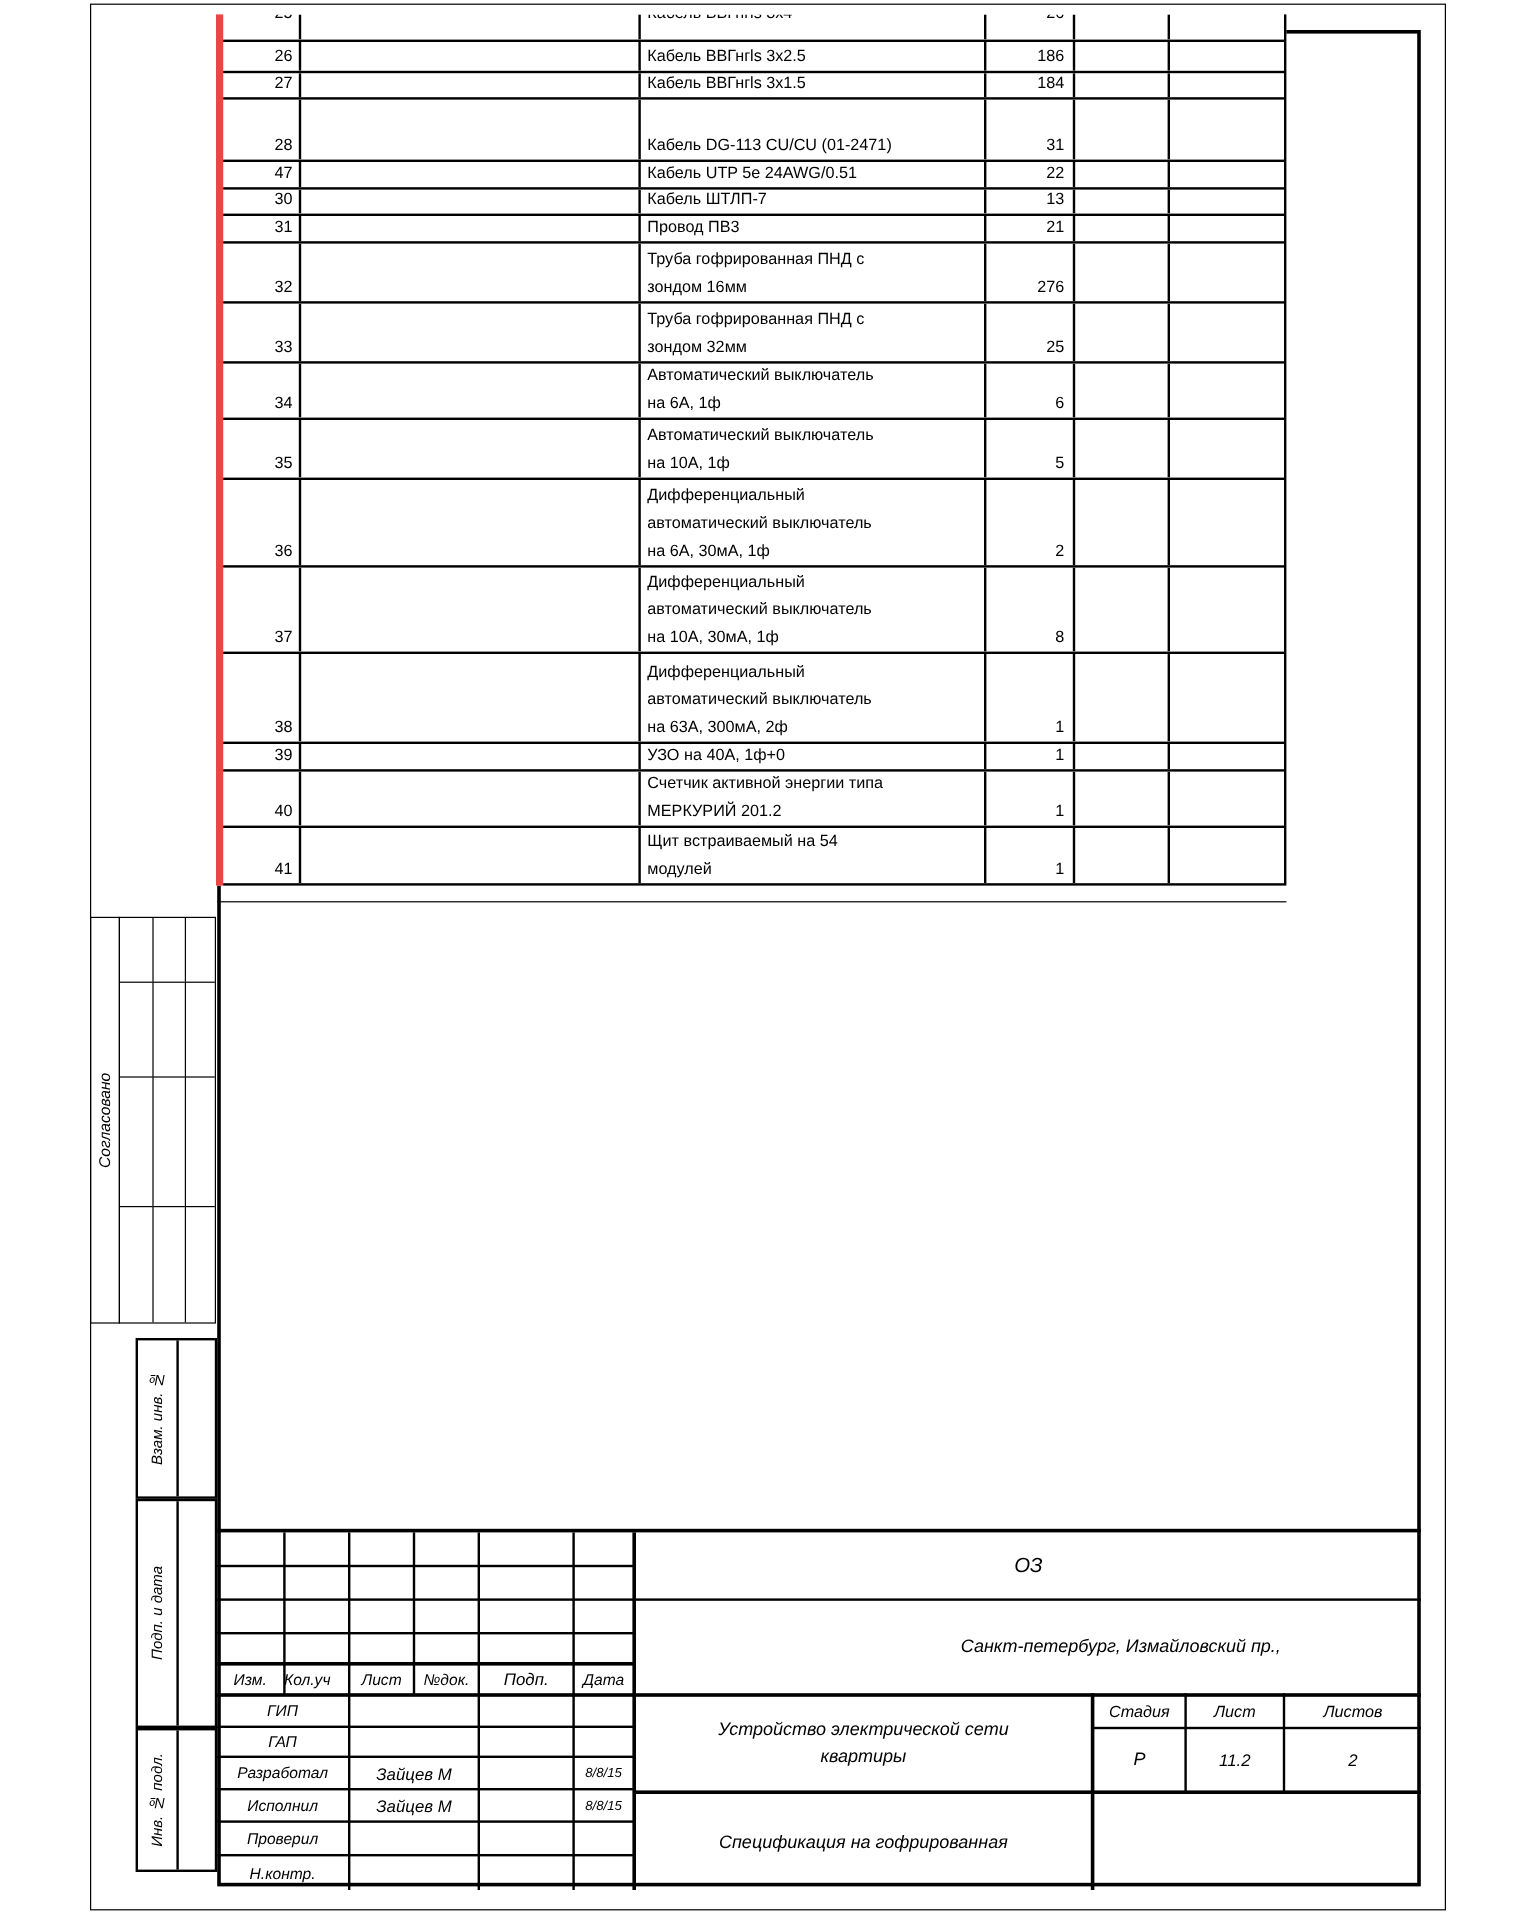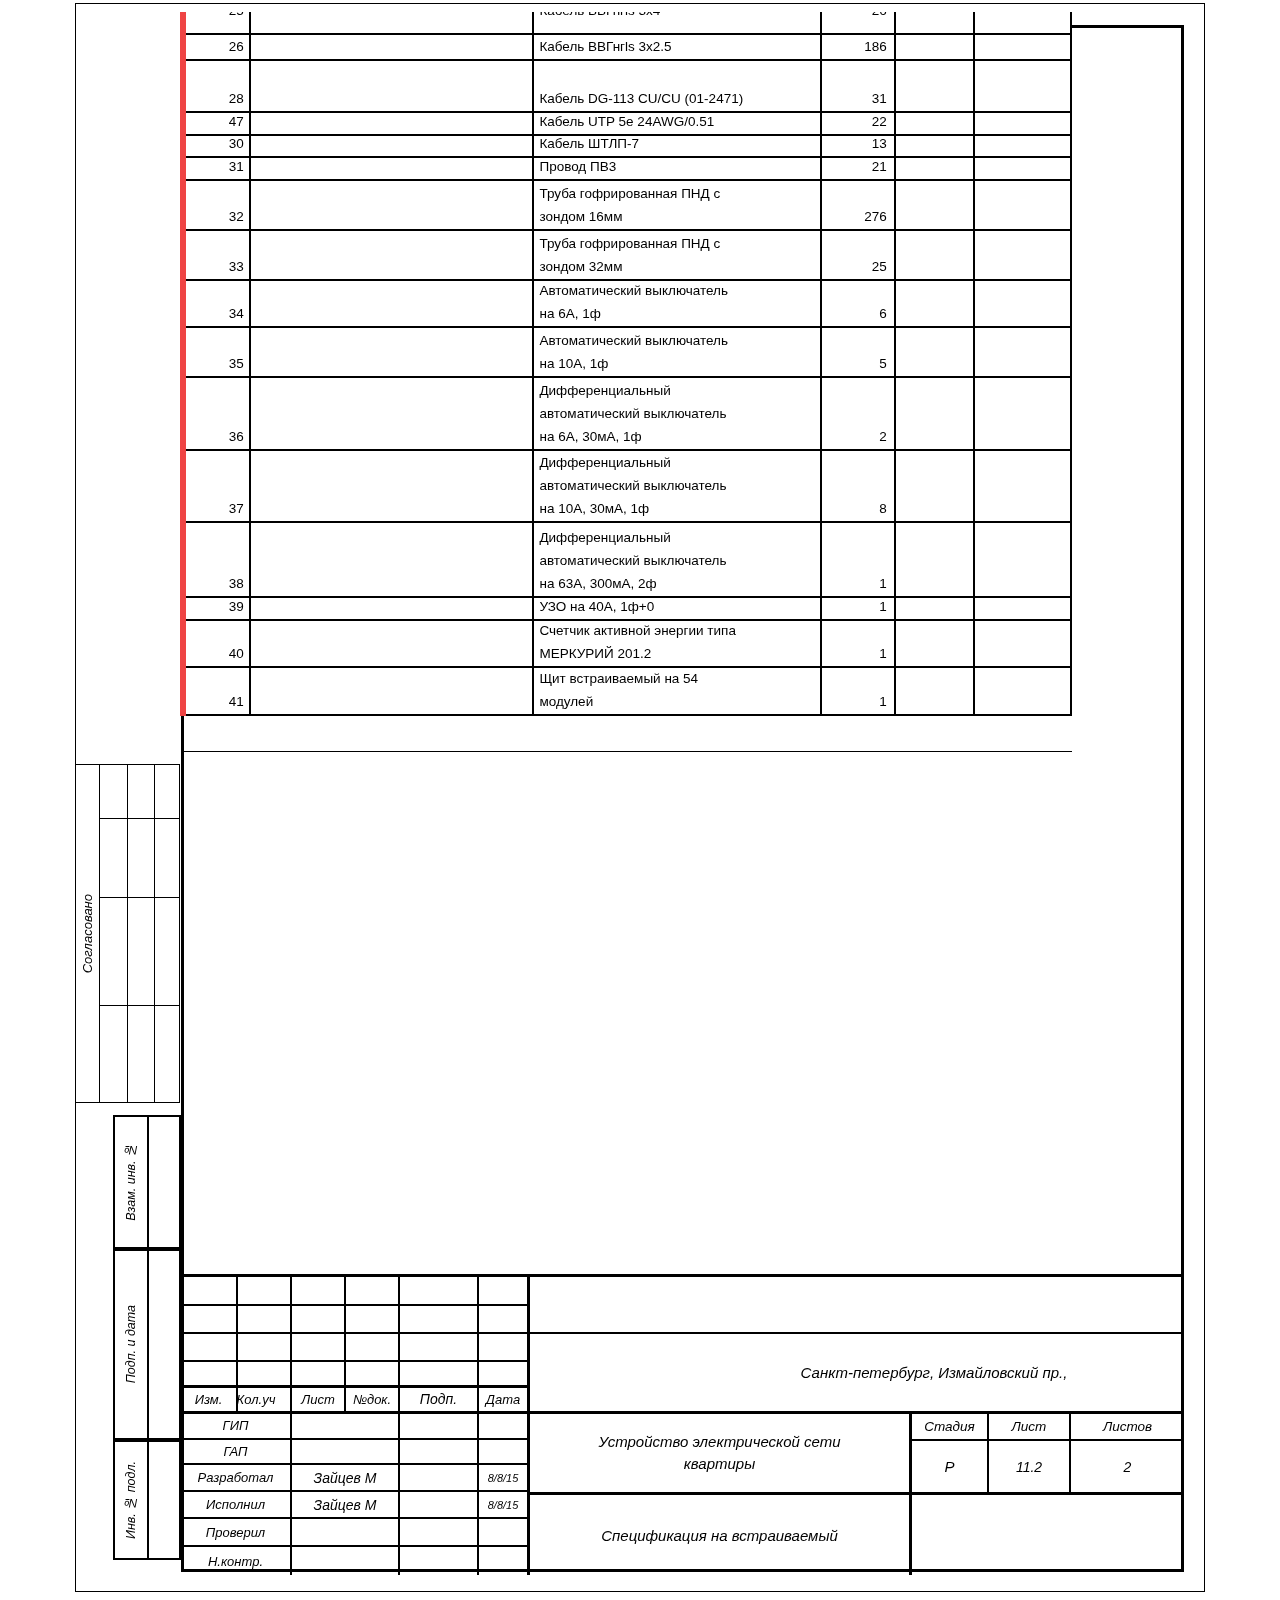--- a/index.html
+++ b/index.html
@@ -128,20 +128,40 @@
         <div class="scell c-qty">
           <div class="ctext">186</div>
         </div>
         <div class="scell c-e1">
           <div class="ctext"></div>
         </div>
         <div class="scell c-e2">
           <div class="ctext"></div>
         </div>
       </div>
+      <div class="srow" style="height: 22px;">
+        <div class="scell c-num">
+          <div class="ctext">27</div>
+        </div>
+        <div class="scell c-code">
+          <div class="ctext"></div>
+        </div>
+        <div class="scell c-name">
+          <div class="ctext">Кабель ВВГнгls 3x1.5</div>
+        </div>
+        <div class="scell c-qty">
+          <div class="ctext">184</div>
+        </div>
+        <div class="scell c-e1">
+          <div class="ctext"></div>
+        </div>
+        <div class="scell c-e2">
+          <div class="ctext"></div>
+        </div>
+      </div>
       <div class="srow" style="height: 52px;">
         <div class="scell c-num">
           <div class="ctext">28</div>
         </div>
         <div class="scell c-code">
           <div class="ctext"></div>
         </div>
         <div class="scell c-name">
           <div class="ctext">Кабель DG-113 CU/CU (01-2471)</div>
         </div>
@@ -467,25 +487,26 @@
     <div class="tb-cell" style="left:0;top:163px;width:109px;height:23px;font-size:13px;">ГАП</div>
     <div class="tb-cell" style="left:0;top:188px;width:109px;height:25px;font-size:13px;">Разработал</div>
     <div class="tb-cell" style="left:111px;top:188px;width:106px;height:25px;font-size:14px;">Зайцев М</div>
     <div class="tb-cell" style="left:298px;top:188px;width:48px;height:25px;font-size:11px;">8/8/15</div>
     <div class="tb-cell" style="left:0;top:215px;width:109px;height:25px;font-size:13px;">Исполнил</div>
     <div class="tb-cell" style="left:111px;top:215px;width:106px;height:25px;font-size:14px;">Зайцев М</div>
     <div class="tb-cell" style="left:298px;top:215px;width:48px;height:25px;font-size:11px;">8/8/15</div>
     <div class="tb-cell" style="left:0;top:242px;width:109px;height:26px;font-size:13px;">Проверил</div>
     <div class="tb-cell" style="left:0;top:270px;width:109px;height:28px;font-size:13px;">Н.контр.</div>
 
+    <div class="tb-cell" style="left:349px;top:0;width:654px;height:55px;font-size:17px;">ОЗ</div>
     <div class="tb-cell" style="left:349px;top:57px;width:768px;height:77px;font-size:15px;margin-left:20px;">Санкт-петербург, Измайловский пр.,</div>
     <div class="tb-cell pre" style="left:349px;top:137px;width:379px;height:78px;font-size:15px;line-height:22px;">Устройство электрической сети
 квартиры</div>
     <div class="tb-cell" style="left:731px;top:137px;width:75px;height:25px;font-size:13.5px;">Стадия</div>
     <div class="tb-cell" style="left:808px;top:137px;width:80px;height:25px;font-size:13.5px;">Лист</div>
     <div class="tb-cell" style="left:890px;top:137px;width:113px;height:25px;font-size:13.5px;">Листов</div>
     <div class="tb-cell" style="left:731px;top:164px;width:75px;height:51px;font-size:15px;">Р</div>
     <div class="tb-cell" style="left:808px;top:164px;width:80px;height:51px;font-size:14px;">11.2</div>
     <div class="tb-cell" style="left:890px;top:164px;width:113px;height:51px;font-size:14px;">2</div>
-    <div class="tb-cell" style="left:349px;top:218px;width:379px;height:80px;font-size:15px;">Спецификация на встраиваемый</div>
+    <div class="tb-cell" style="left:349px;top:218px;width:379px;height:80px;font-size:15px;">Спецификация на гофрированная</div>
   </div>
 
 </div>
 
 </body></html>

